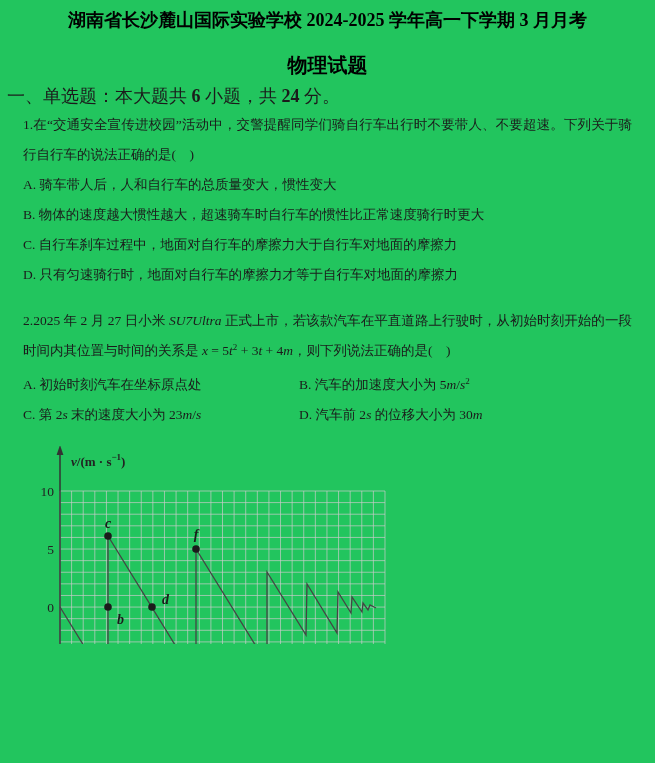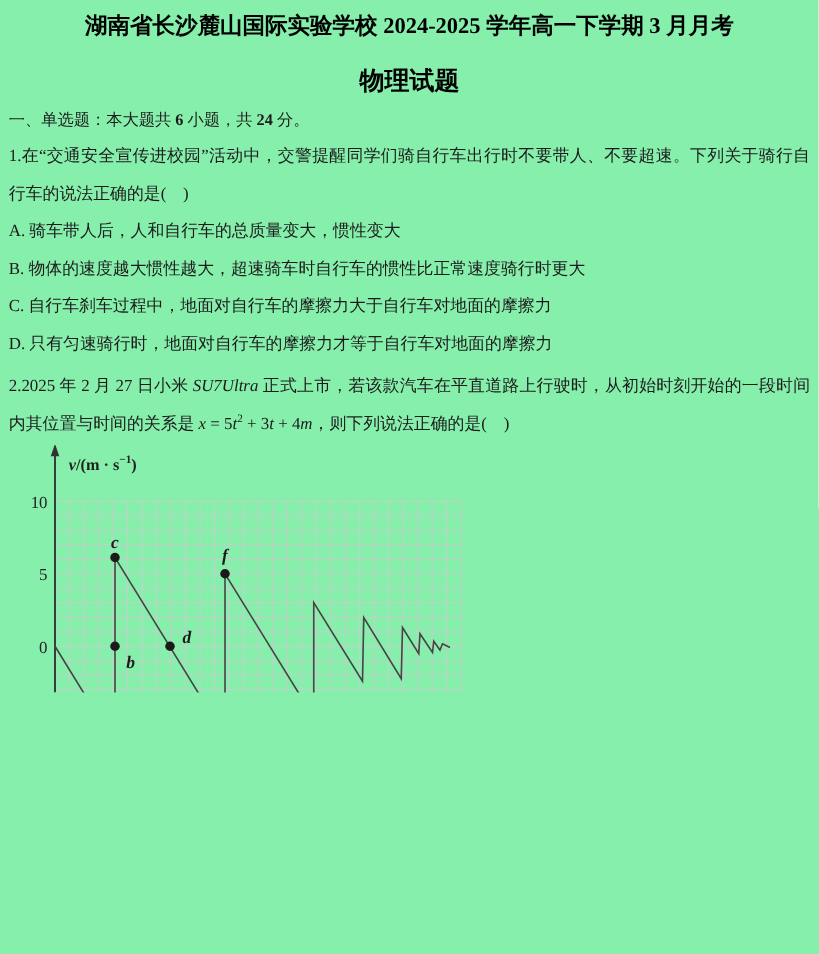--- a/index.html
+++ b/index.html
@@ -2,30 +2,30 @@
 <html><head>
 <meta charset="utf-8">
 <style>
   html,body{margin:0;padding:0;background:#ffffff;}
   .page{
     position:relative;
     width:655px;height:763px;
     box-sizing:border-box;
     padding:0 7px;
     overflow:hidden;
-    background:#86efac;
+    background:#22c55e;
     color:#1b1b1b;
     font-family:"Liberation Serif","DejaVu Serif",serif;
     font-size:13.5px;
   }
   .title{text-align:center;font-weight:bold;color:#000;padding-top:7px;}
   .t1{font-size:18px;line-height:26px;}
   .t2{font-size:20px;line-height:26px;margin-top:19px;}
-  .section{margin-top:7px;font-size:13px;line-height:22px;}
-  .q{margin:0;}
+  .section{margin-top:7px;font-size:18px;line-height:22px;}
+  .q{margin:16px;}
   .q1{margin-top:3px;}
   .q2{margin-top:4px;}
   .q3{margin-top:2px;}
   p.stem,p.opt{margin:0;text-align:justify;line-height:30px;}
   .q3 p.stem{line-height:29px;}
   .opt-grid{display:grid;grid-template-columns:276px 1fr;margin-top:4px;}
   .opt-grid p.opt{line-height:30px;}
   sup{font-size:9px;line-height:0;vertical-align:super;}
   i{font-style:italic;}
   b{font-weight:bold;}
@@ -58,20 +58,26 @@
   <div class="q q1">
     <p class="stem">1.在“交通安全宣传进校园”活动中，交警提醒同学们骑自行车出行时不要带人、不要超速。下列关于骑行自行车的说法正确的是(　)</p>
     <p class="opt">A. 骑车带人后，人和自行车的总质量变大，惯性变大</p>
     <p class="opt">B. 物体的速度越大惯性越大，超速骑车时自行车的惯性比正常速度骑行时更大</p>
     <p class="opt">C. 自行车刹车过程中，地面对自行车的摩擦力大于自行车对地面的摩擦力</p>
     <p class="opt">D. 只有匀速骑行时，地面对自行车的摩擦力才等于自行车对地面的摩擦力</p>
   </div>
 
   <div class="q q2">
     <p class="stem">2.2025 年 2 月 27 日小米 <i>SU7Ultra</i> 正式上市，若该款汽车在平直道路上行驶时，从初始时刻开始的一段时间内其位置与时间的关系是 <i>x</i> = 5<i>t</i><sup>2</sup> + 3<i>t</i> + 4<i>m</i>，则下列说法正确的是(　)</p>
+    <div class="opt-grid">
+      <p class="opt">A. 初始时刻汽车在坐标原点处</p>
+      <p class="opt">B. 汽车的加速度大小为 5<i>m</i>/<i>s</i><sup>2</sup></p>
+      <p class="opt">C. 第 2<i>s</i> 末的速度大小为 23<i>m</i>/<i>s</i></p>
+      <p class="opt">D. 汽车前 2<i>s</i> 的位移大小为 30<i>m</i></p>
+    </div>
   </div>
 
   <div class="q q3">
 
     <div class="chart">
       <svg id="vt-graph" width="370" height="198" viewBox="105 565 370 198" xmlns="http://www.w3.org/2000/svg">
         <g id="chart-grid">
             <line x1="142" y1="610" x2="142" y2="763" class="grid"></line>
             <line x1="153.607" y1="610" x2="153.607" y2="763" class="grid"></line>
             <line x1="165.214" y1="610" x2="165.214" y2="763" class="grid"></line>

